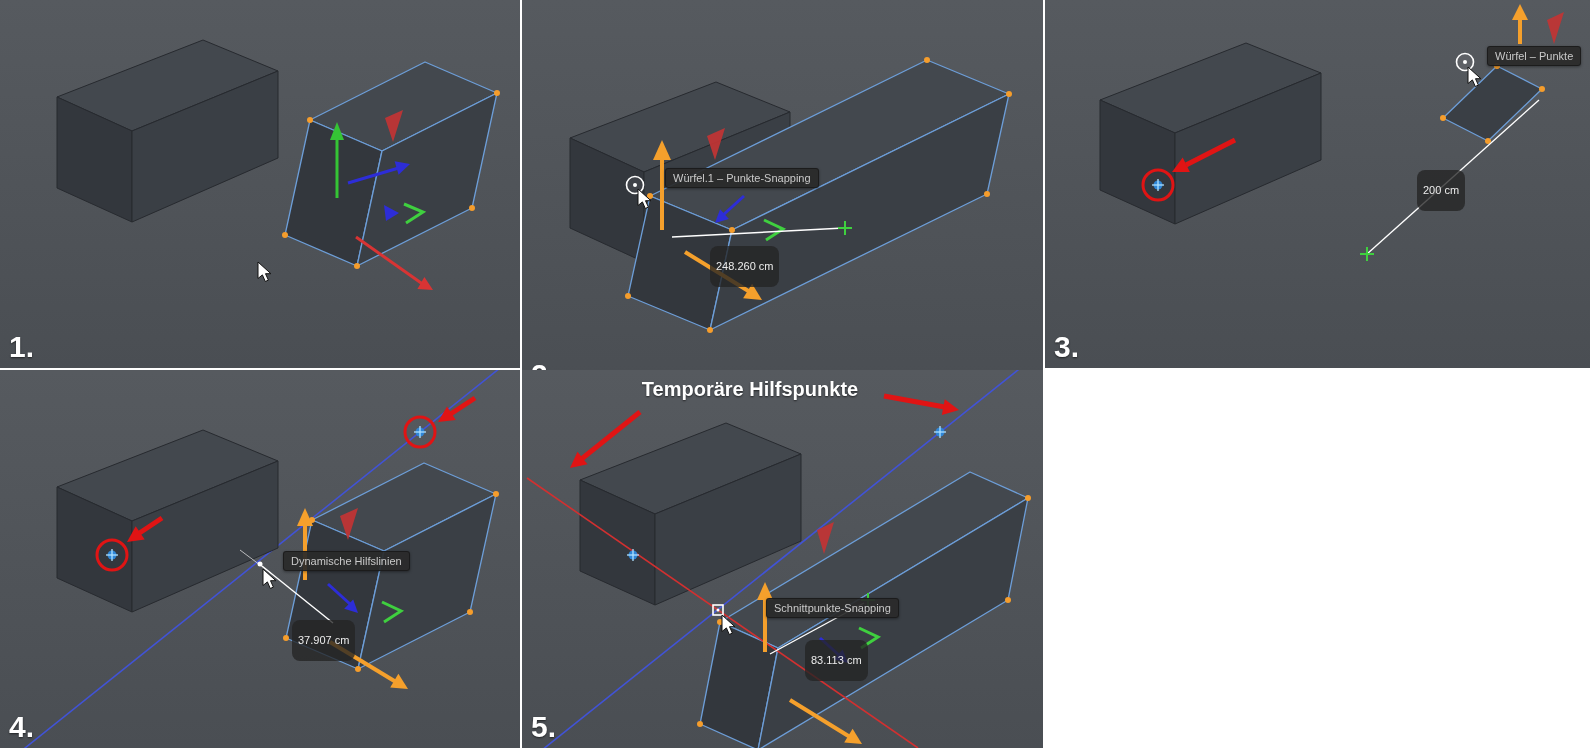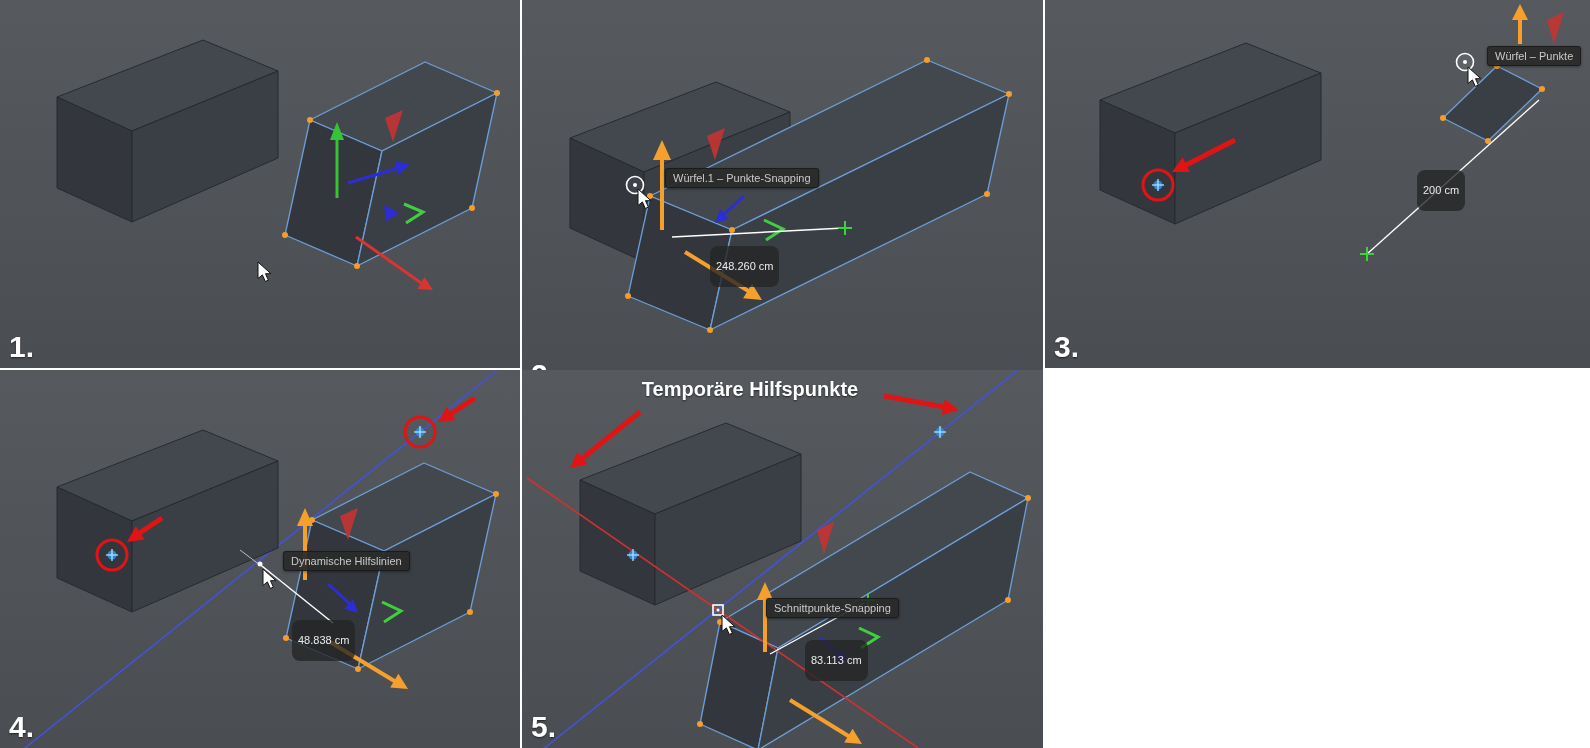--- a/index.html
+++ b/index.html
@@ -216,21 +216,21 @@
         <path class="chevg" d="M382,232 L401,241 L384,252"></path>
       </g>
       <g>
         <line class="wfaint" x1="240" y1="180" x2="272" y2="204"></line>
         <circle class="wdot" cx="260" cy="194" r="2.5"></circle>
       </g>
       <line class="wline" x1="262" y1="196" x2="333" y2="253"></line>
       <path class="cur" transform="translate(263,199)" d="M0 0 L0 16.5 L4.4 12.9 L7.3 19.5 L10.4 18.1 L7.5 11.7 L12.9 11.7 Z"></path>
     </svg>
     <div class="tooltip" style="left:283px;top:181px">Dynamische Hilfslinien</div>
-    <div class="measure" style="left:292px;top:250px">48.838 cm</div>
+    <div class="measure" style="left:292px;top:250px">37.907 cm</div>
     <div class="panel-num">4.</div>
   </section>
 
   <section class="panel" style="left:522px;top:370px;width:521px;height:378px">
     <svg width="521" height="378" viewBox="0 0 521 378">
       <g>
         <polygon class="ft ea" points="58,110 204,53 279,84 133,144"></polygon>
         <polygon class="fl ea" points="58,110 133,144 133,235 58,201"></polygon>
         <polygon class="fr ea" points="133,144 279,84 279,171 133,235"></polygon>
       </g>

